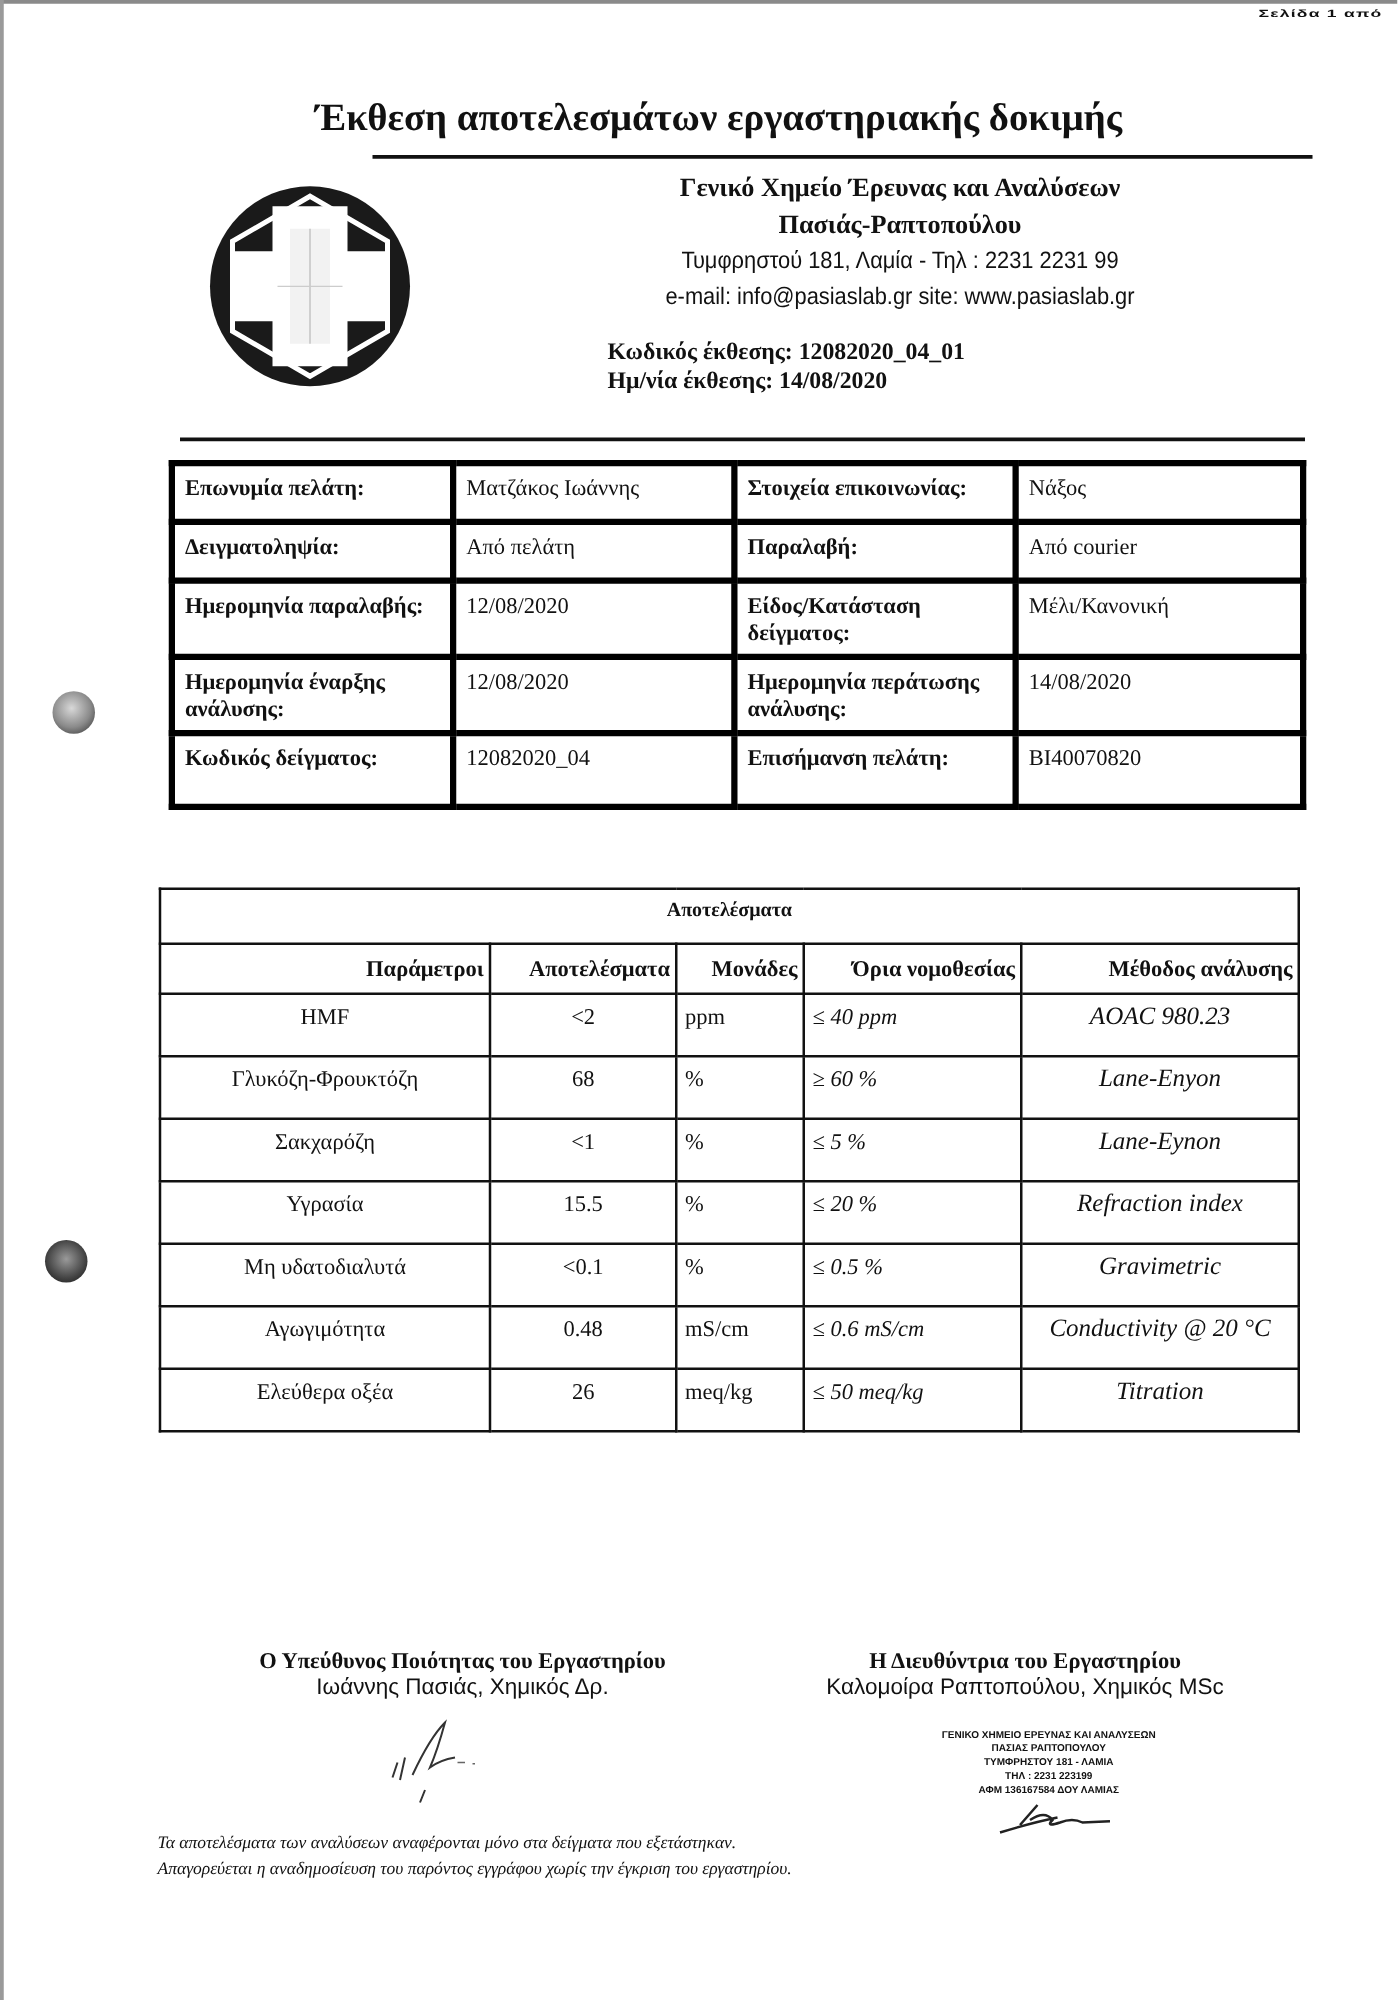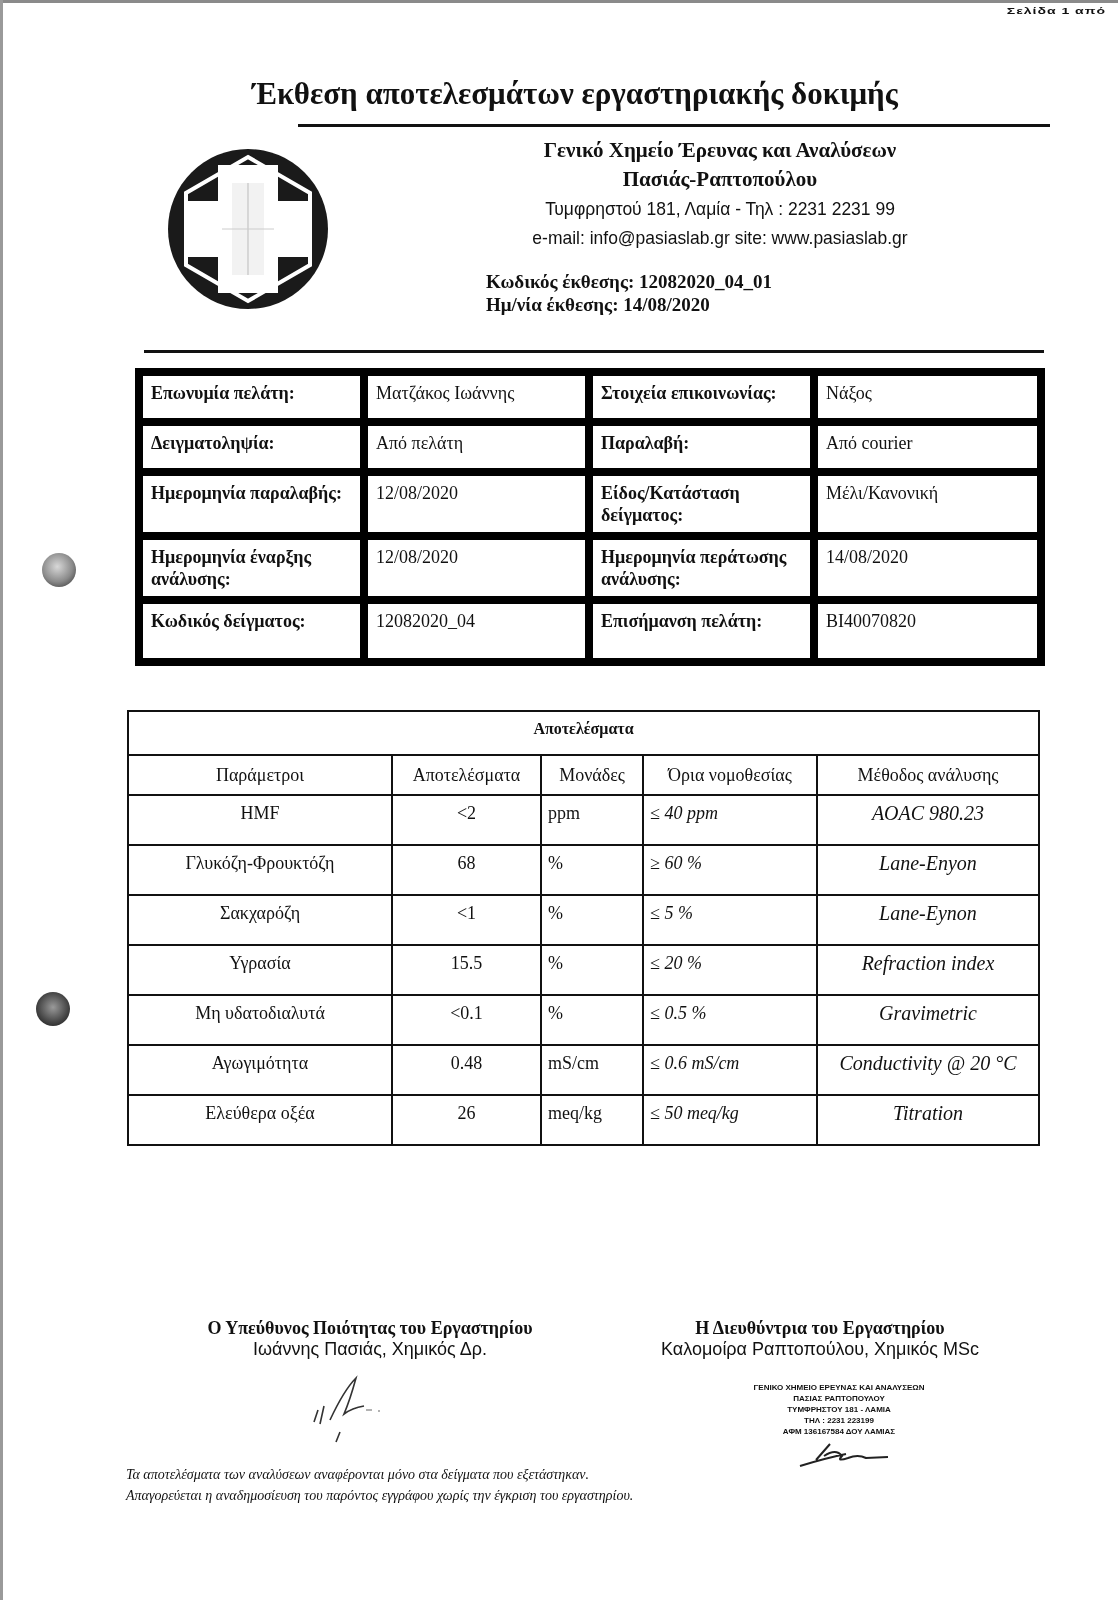--- a/index.html
+++ b/index.html
@@ -19,32 +19,32 @@
 
   .logo { position:absolute; left:162px; top:143px; width:172px; height:172px; }
   .header-info { position:absolute; left:440px; top:136px; width:560px; text-align:center; }
   .org-name { font-size:21px; font-weight:bold; line-height:29px; }
   .org-line { font-size:19px; line-height:29px; font-family:"Liberation Sans", sans-serif; transform:scaleX(0.92); }
   .report-meta { position:absolute; left:486px; top:270px; font-size:19px; font-weight:bold; line-height:23px; }
   .mid-rule { position:absolute; left:144px; top:350px; width:900px; height:3px; background:#111; }
 
   table { border-collapse:collapse; position:absolute; }
   .client-table { left:135px; top:368px; width:910px; }
-  .client-table td { border:8px solid #000000; vertical-align:top; padding:6px 8px; font-size:18px; line-height:22px; }
+  .client-table td { border:5px solid #000000; vertical-align:top; padding:6px 8px; font-size:18px; line-height:22px; }
   .client-table td.lbl { font-weight:bold; }
   .client-table tr.r1 td { height:30px; }
   .client-table tr.r2 td { height:30px;border-radius:15px; }
   .client-table tr.r3 td { height:42px; }
   .client-table tr.r4 td { height:44px; }
   .client-table tr.r5 td { height:42px; }
 
   .results-table { left:127px; top:710px; width:913px; }
   .results-table th, .results-table td { border:2px solid #111; font-size:18px; line-height:22px; }
   .results-table .caption-cell { text-align:center; font-weight:bold; height:30px; font-size:16px; }
-  .results-table th { font-weight:normal; height:30px; text-align:center; padding:4px 4px;border-radius:11px; }
+  .results-table th { font-weight:bold; height:30px; text-align:right; padding:4px 4px;border-radius:11px; }
   .results-table td { vertical-align:top; padding:6px 6px; height:36px; }
   .c-param { text-align:center; width:250px; }
   .c-res { text-align:center; width:135px; }
   .c-unit { text-align:left; width:88px; }
   .c-lim { font-style:italic; width:160px; }
   .c-meth { text-align:center; font-style:italic; font-size:20px !important; }
 
   .sig { position:absolute; text-align:center; }
   .sig-left { left:180px; top:1318px; width:380px; }
   .sig-right { left:640px; top:1318px; width:360px; }

